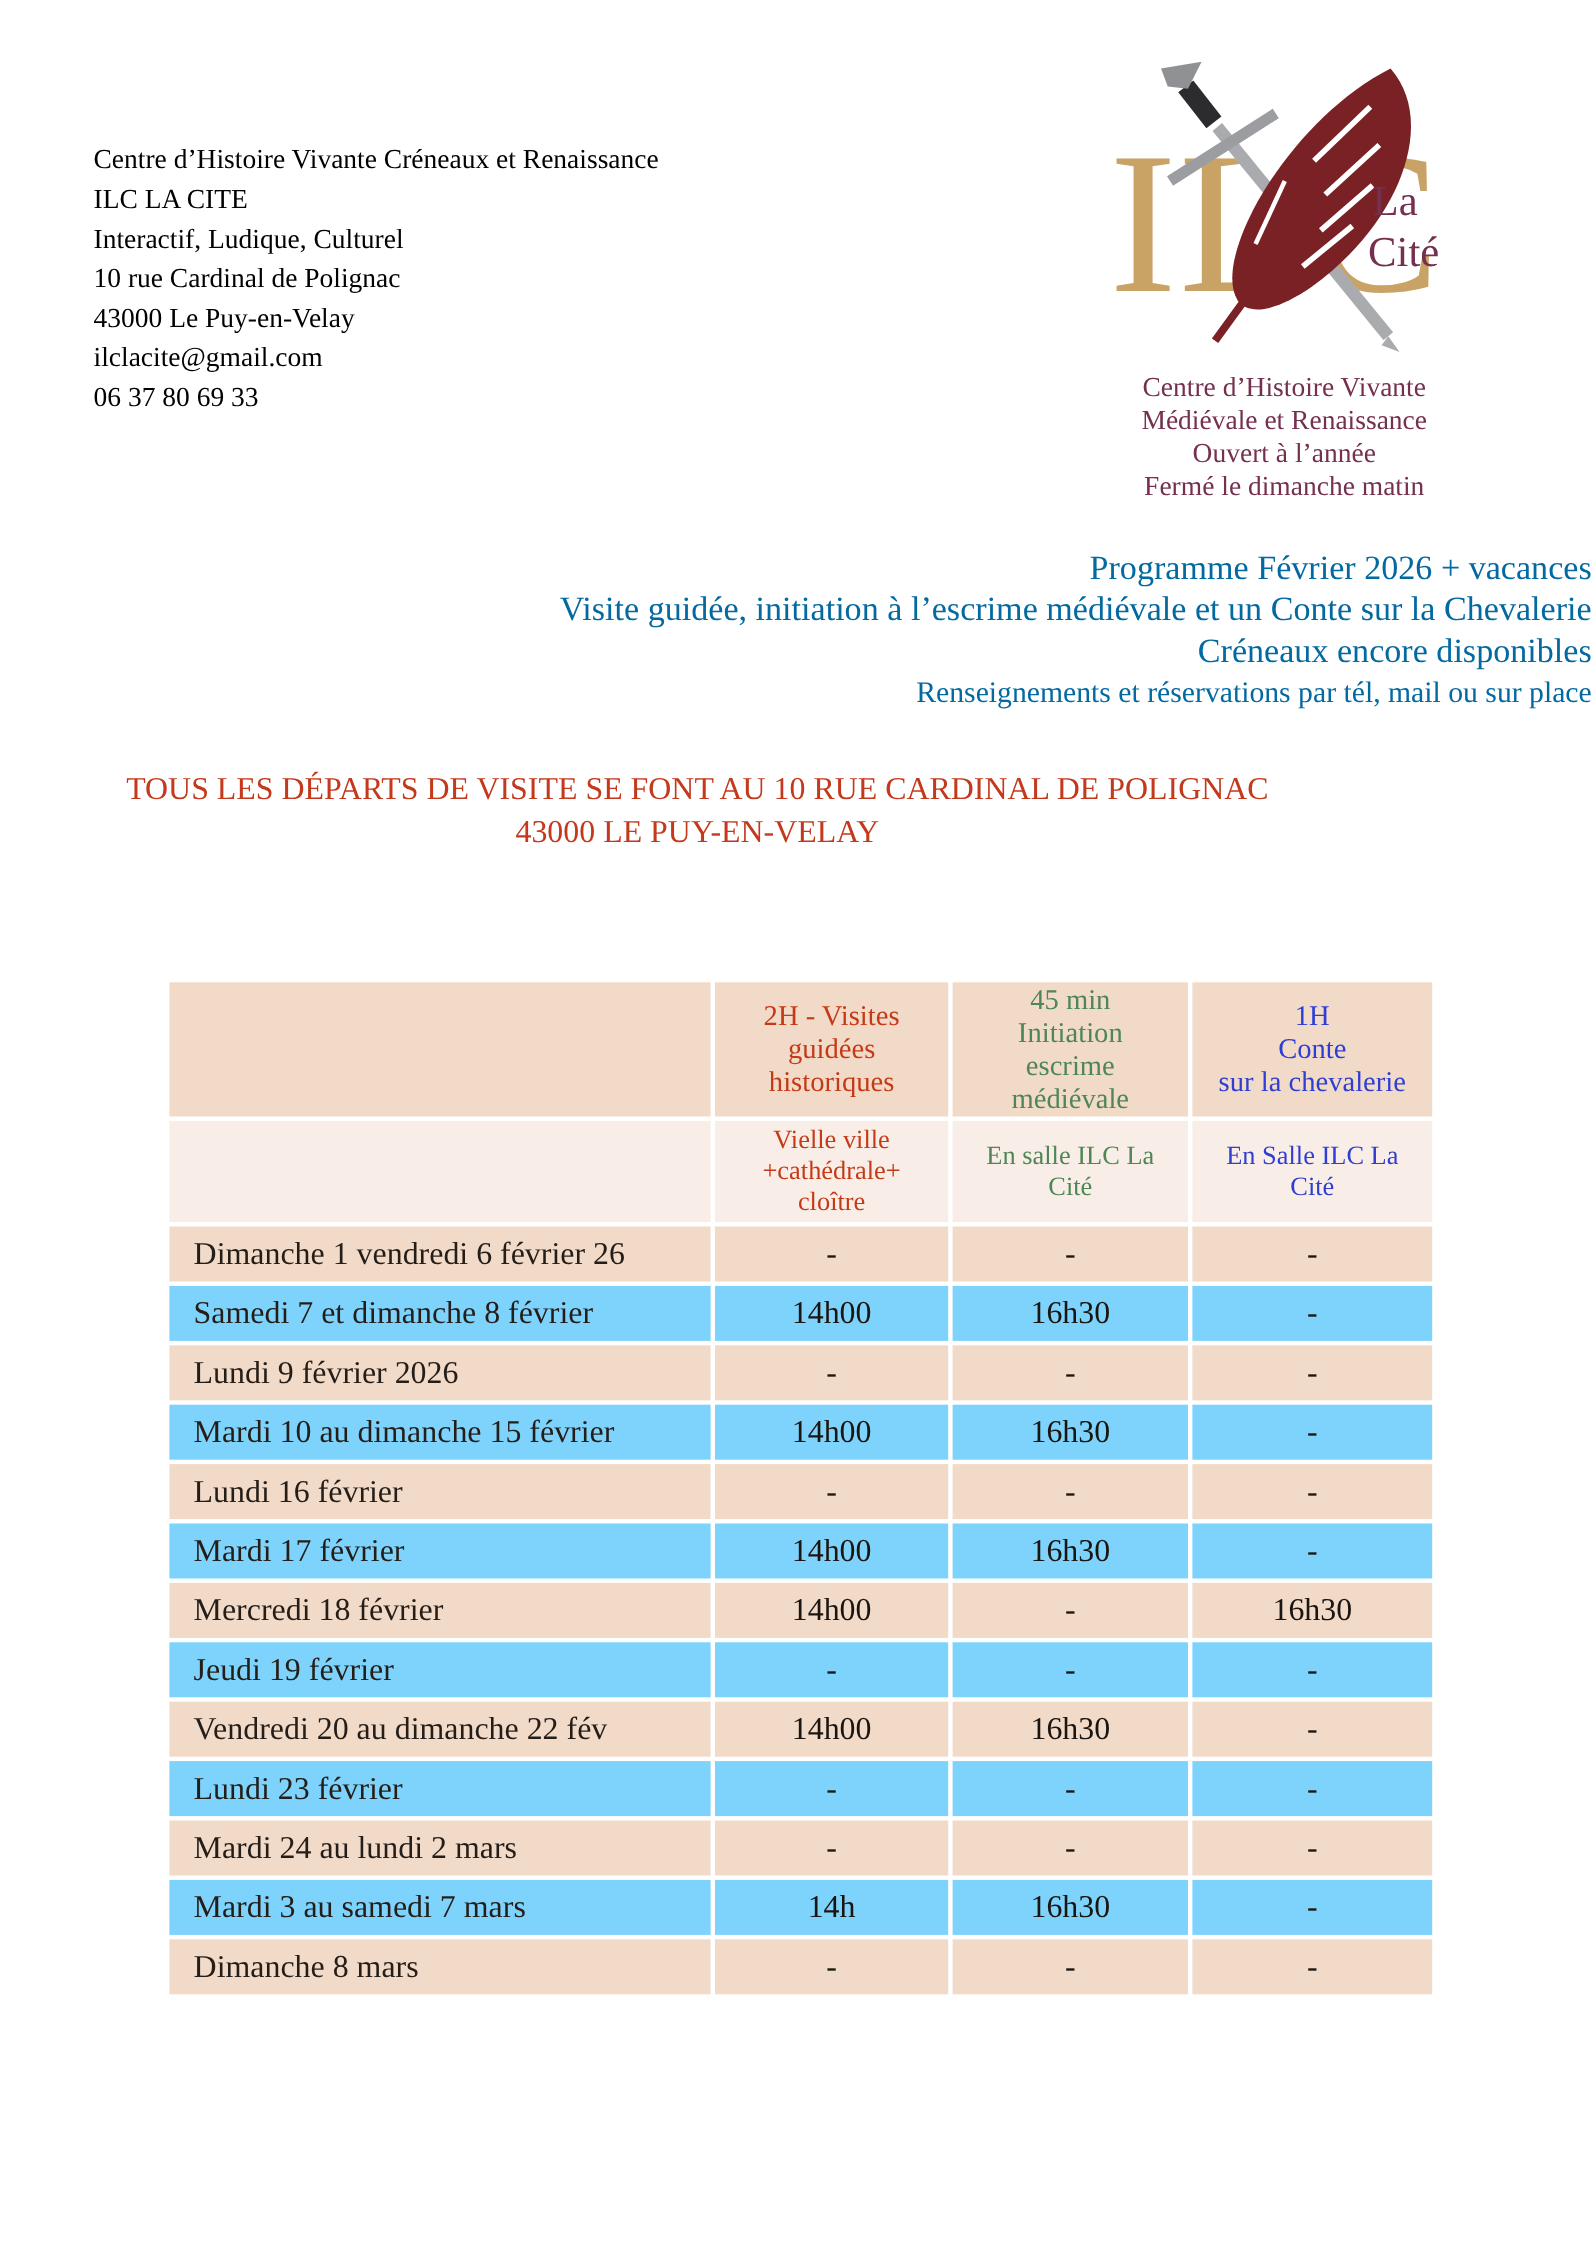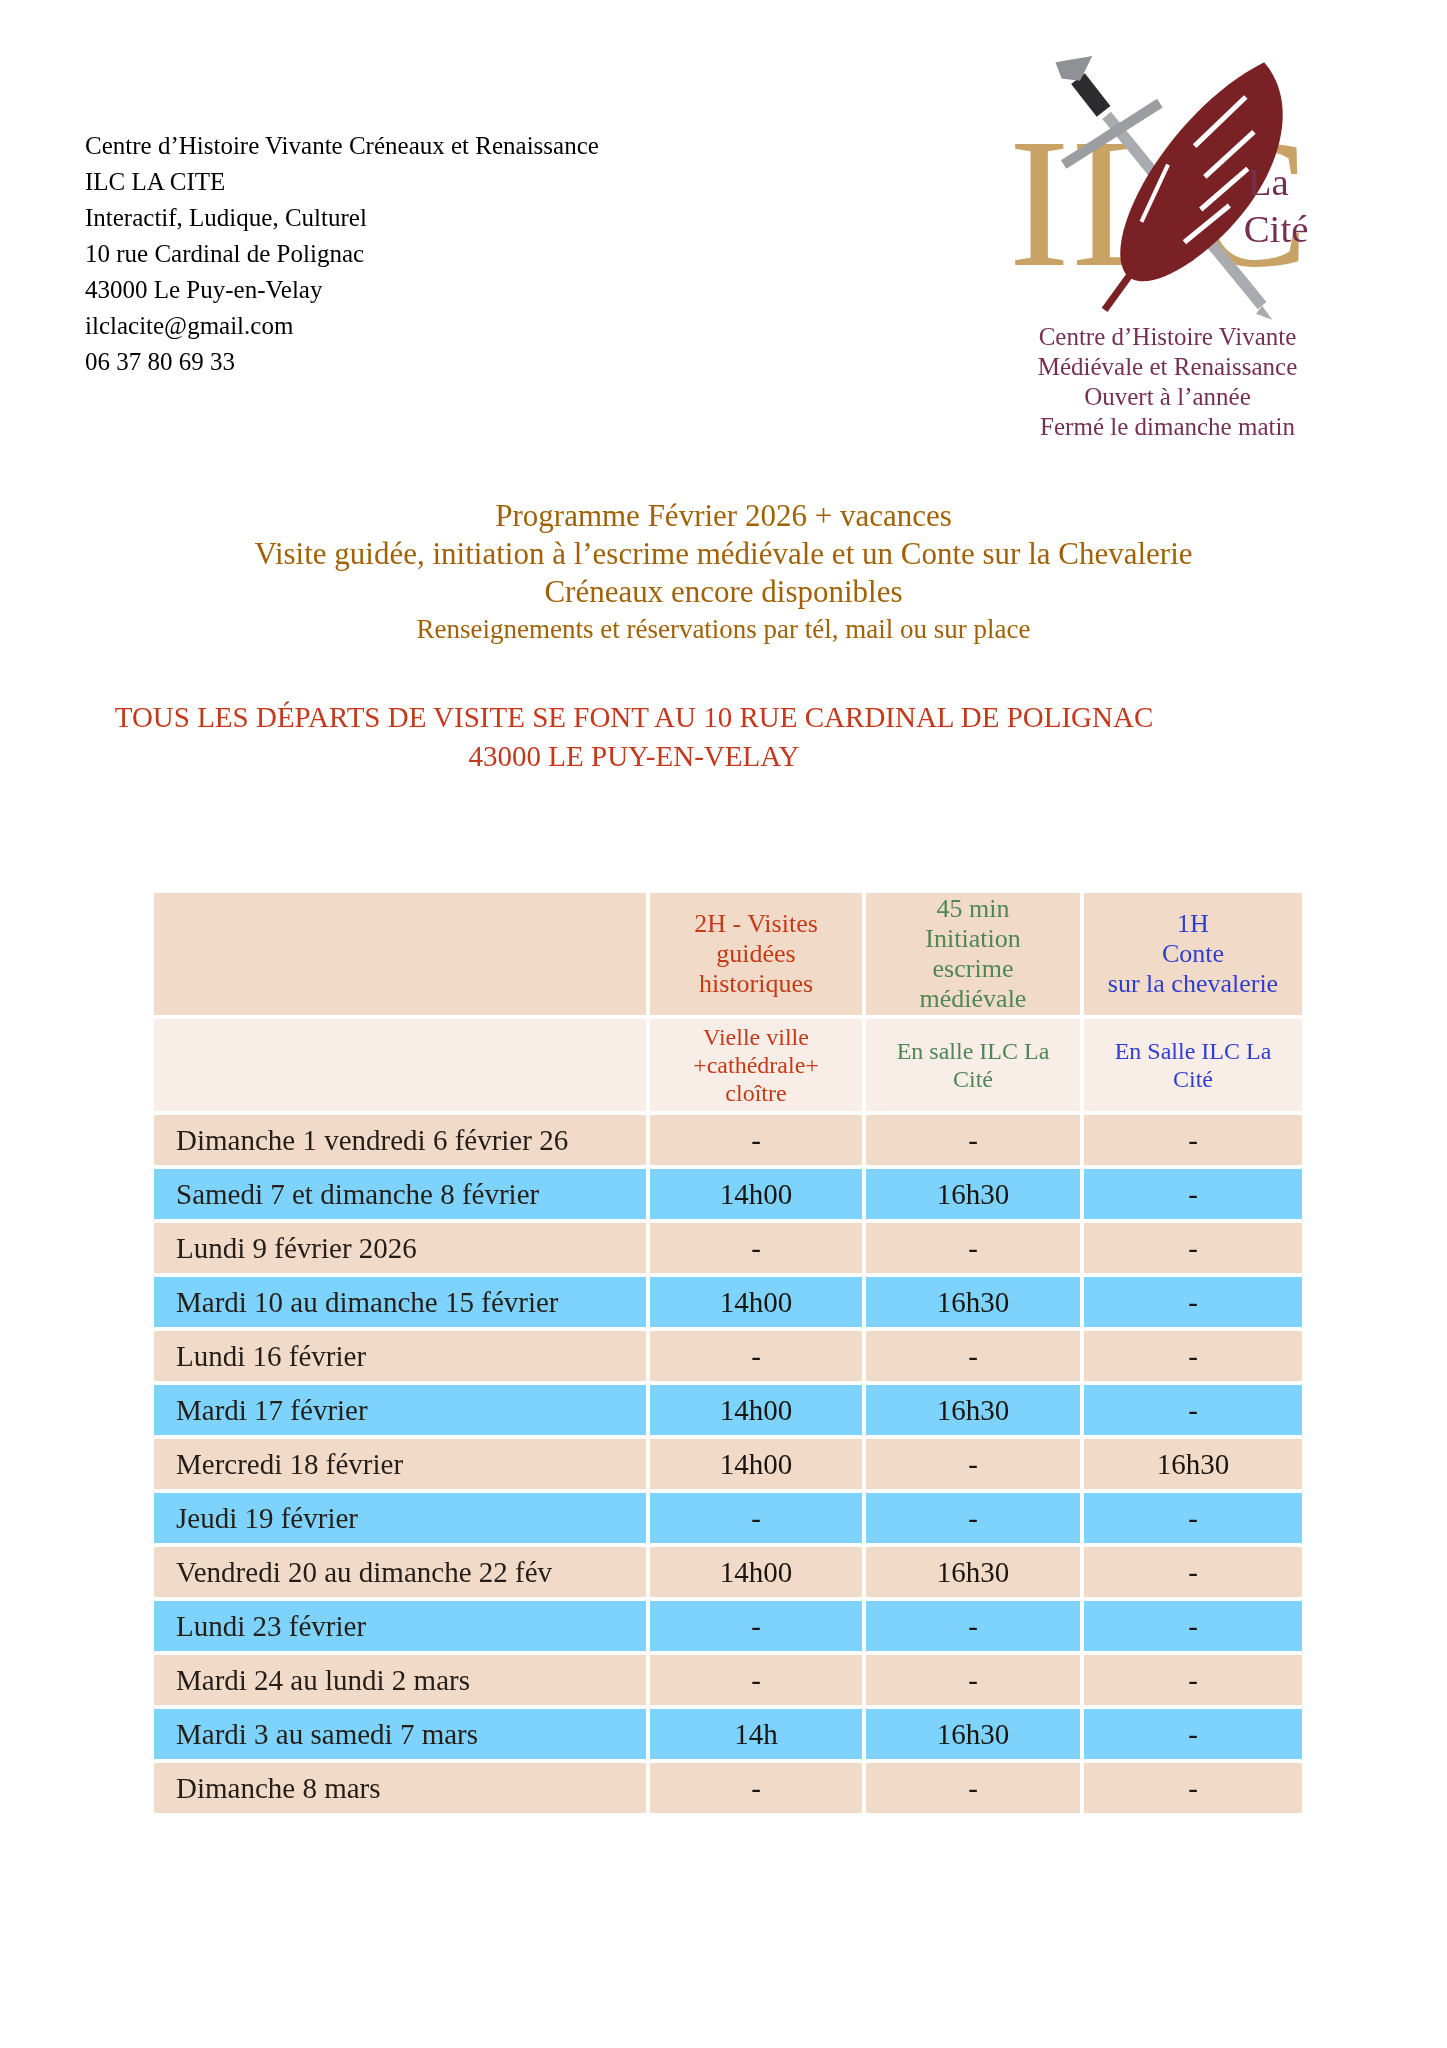--- a/index.html
+++ b/index.html
@@ -13,27 +13,27 @@
     position:absolute;left:85px;top:128px;
     font-size:25px;line-height:36px;color:#000;
   }
 
   
   .logo{
     position:absolute;left:995px;top:52px;width:345px;text-align:center;
   }
   .logo svg{display:block;margin:0 auto;}
   .logo-caption{
-    margin-top:2px;color:#76304f;font-size:25px;line-height:30px;
+    margin-top:18px;color:#76304f;font-size:25px;line-height:30px;
   }
   .logo-caption .cap-line{white-space:nowrap;}
 
   
   .intro{
-    position:absolute;left:0;top:497px;width:1447px;text-align:center;color:#a16207;
+    position:absolute;left:0;top:497px;width:1447px;text-align:right;color:#0369a1;
   }
   .intro .l{font-size:31px;line-height:38px;}
   .intro .l4{font-size:27px;line-height:36px;}
 
   
   .notice{
     position:absolute;left:0;top:698px;width:1268px;text-align:center;
     color:#c4381c;font-size:29px;line-height:39px;
   }
 

